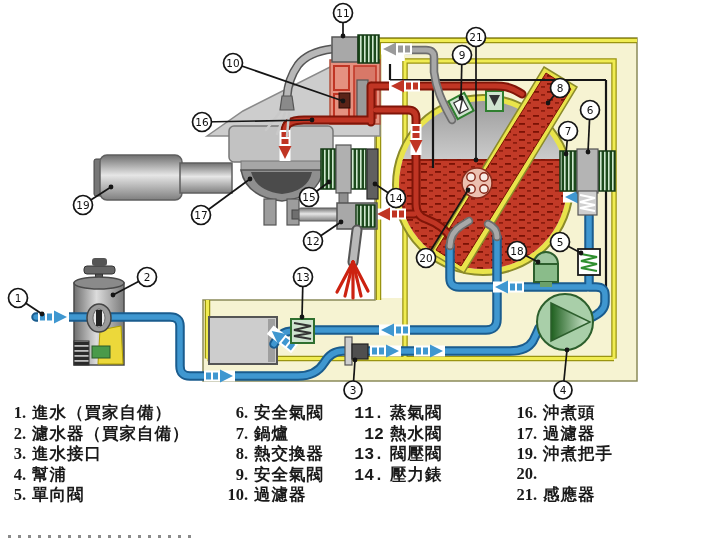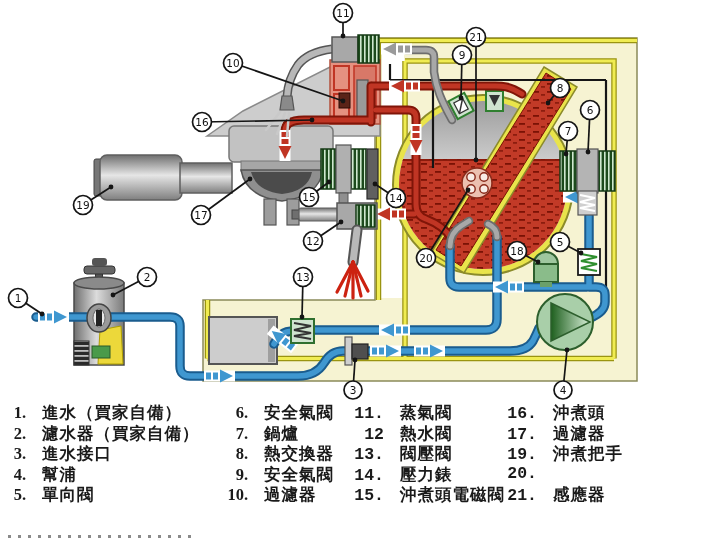--- a/index.html
+++ b/index.html
@@ -19,25 +19,25 @@
   .cnum{font:10.5px "DejaVu Sans",sans-serif;fill:#111;text-anchor:middle;}
   .ccirc{fill:#fff;stroke:#151515;stroke-width:1.7;}
   .tdot{fill:#151515;}
   
   #legend{position:absolute;left:0;top:402px;width:704px;color:#1a1a1a;
           font-family:"Liberation Serif","DejaVu Serif",serif;font-weight:600;
           font-size:16.5px;}
   .lg-col{position:absolute;top:0;}
   .lg-row{display:flex;align-items:baseline;height:20.6px;white-space:nowrap;}
   .lg-num{display:inline-block;text-align:right;flex:none;}
-  .lg-label{margin-left:16px;letter-spacing:1px;}
+  .lg-label{margin-left:6px;letter-spacing:1px;}
   #col1{left:2px;}  #col1 .lg-num{width:24px;}
   #col2{left:212px;}#col2 .lg-num{width:36px;}
   #col3{left:348px;}#col3 .lg-num{width:36px;font-family:Liberation Mono, monospace;}
-  #col4{left:501px;}#col4 .lg-num{width:36px;font-family:Liberation Mono, monospace;}
+  #col4{left:501px;}#col4 .lg-num{width:36px;}
   .clip-cap{position:absolute;left:8px;top:535px;width:190px;height:3px;
             background:repeating-linear-gradient(90deg,#8a8a8a 0 3px,transparent 3px 10px);}
 </style>
 </head>
 <body>
 
 <div id="stage">
 
 <svg id="diagram" width="704" height="400" viewBox="0 0 704 400">
   <defs>
@@ -471,24 +471,20 @@
           <span class="lg-label">熱水閥</span>
         </div>
     <div class="lg-row">
           <span class="lg-num">13.</span>
           <span class="lg-label">閥壓閥</span>
         </div>
     <div class="lg-row">
           <span class="lg-num">14.</span>
           <span class="lg-label">壓力錶</span>
         </div>
-    <div class="lg-row">
-          <span class="lg-num">15.</span>
-          <span class="lg-label">沖煮頭電磁閥</span>
-        </div>
   </div>
   <div class="lg-col" id="col4">
     <div class="lg-row">
           <span class="lg-num">16.</span>
           <span class="lg-label">沖煮頭</span>
         </div>
     <div class="lg-row">
           <span class="lg-num">17.</span>
           <span class="lg-label">過濾器</span>
         </div>

